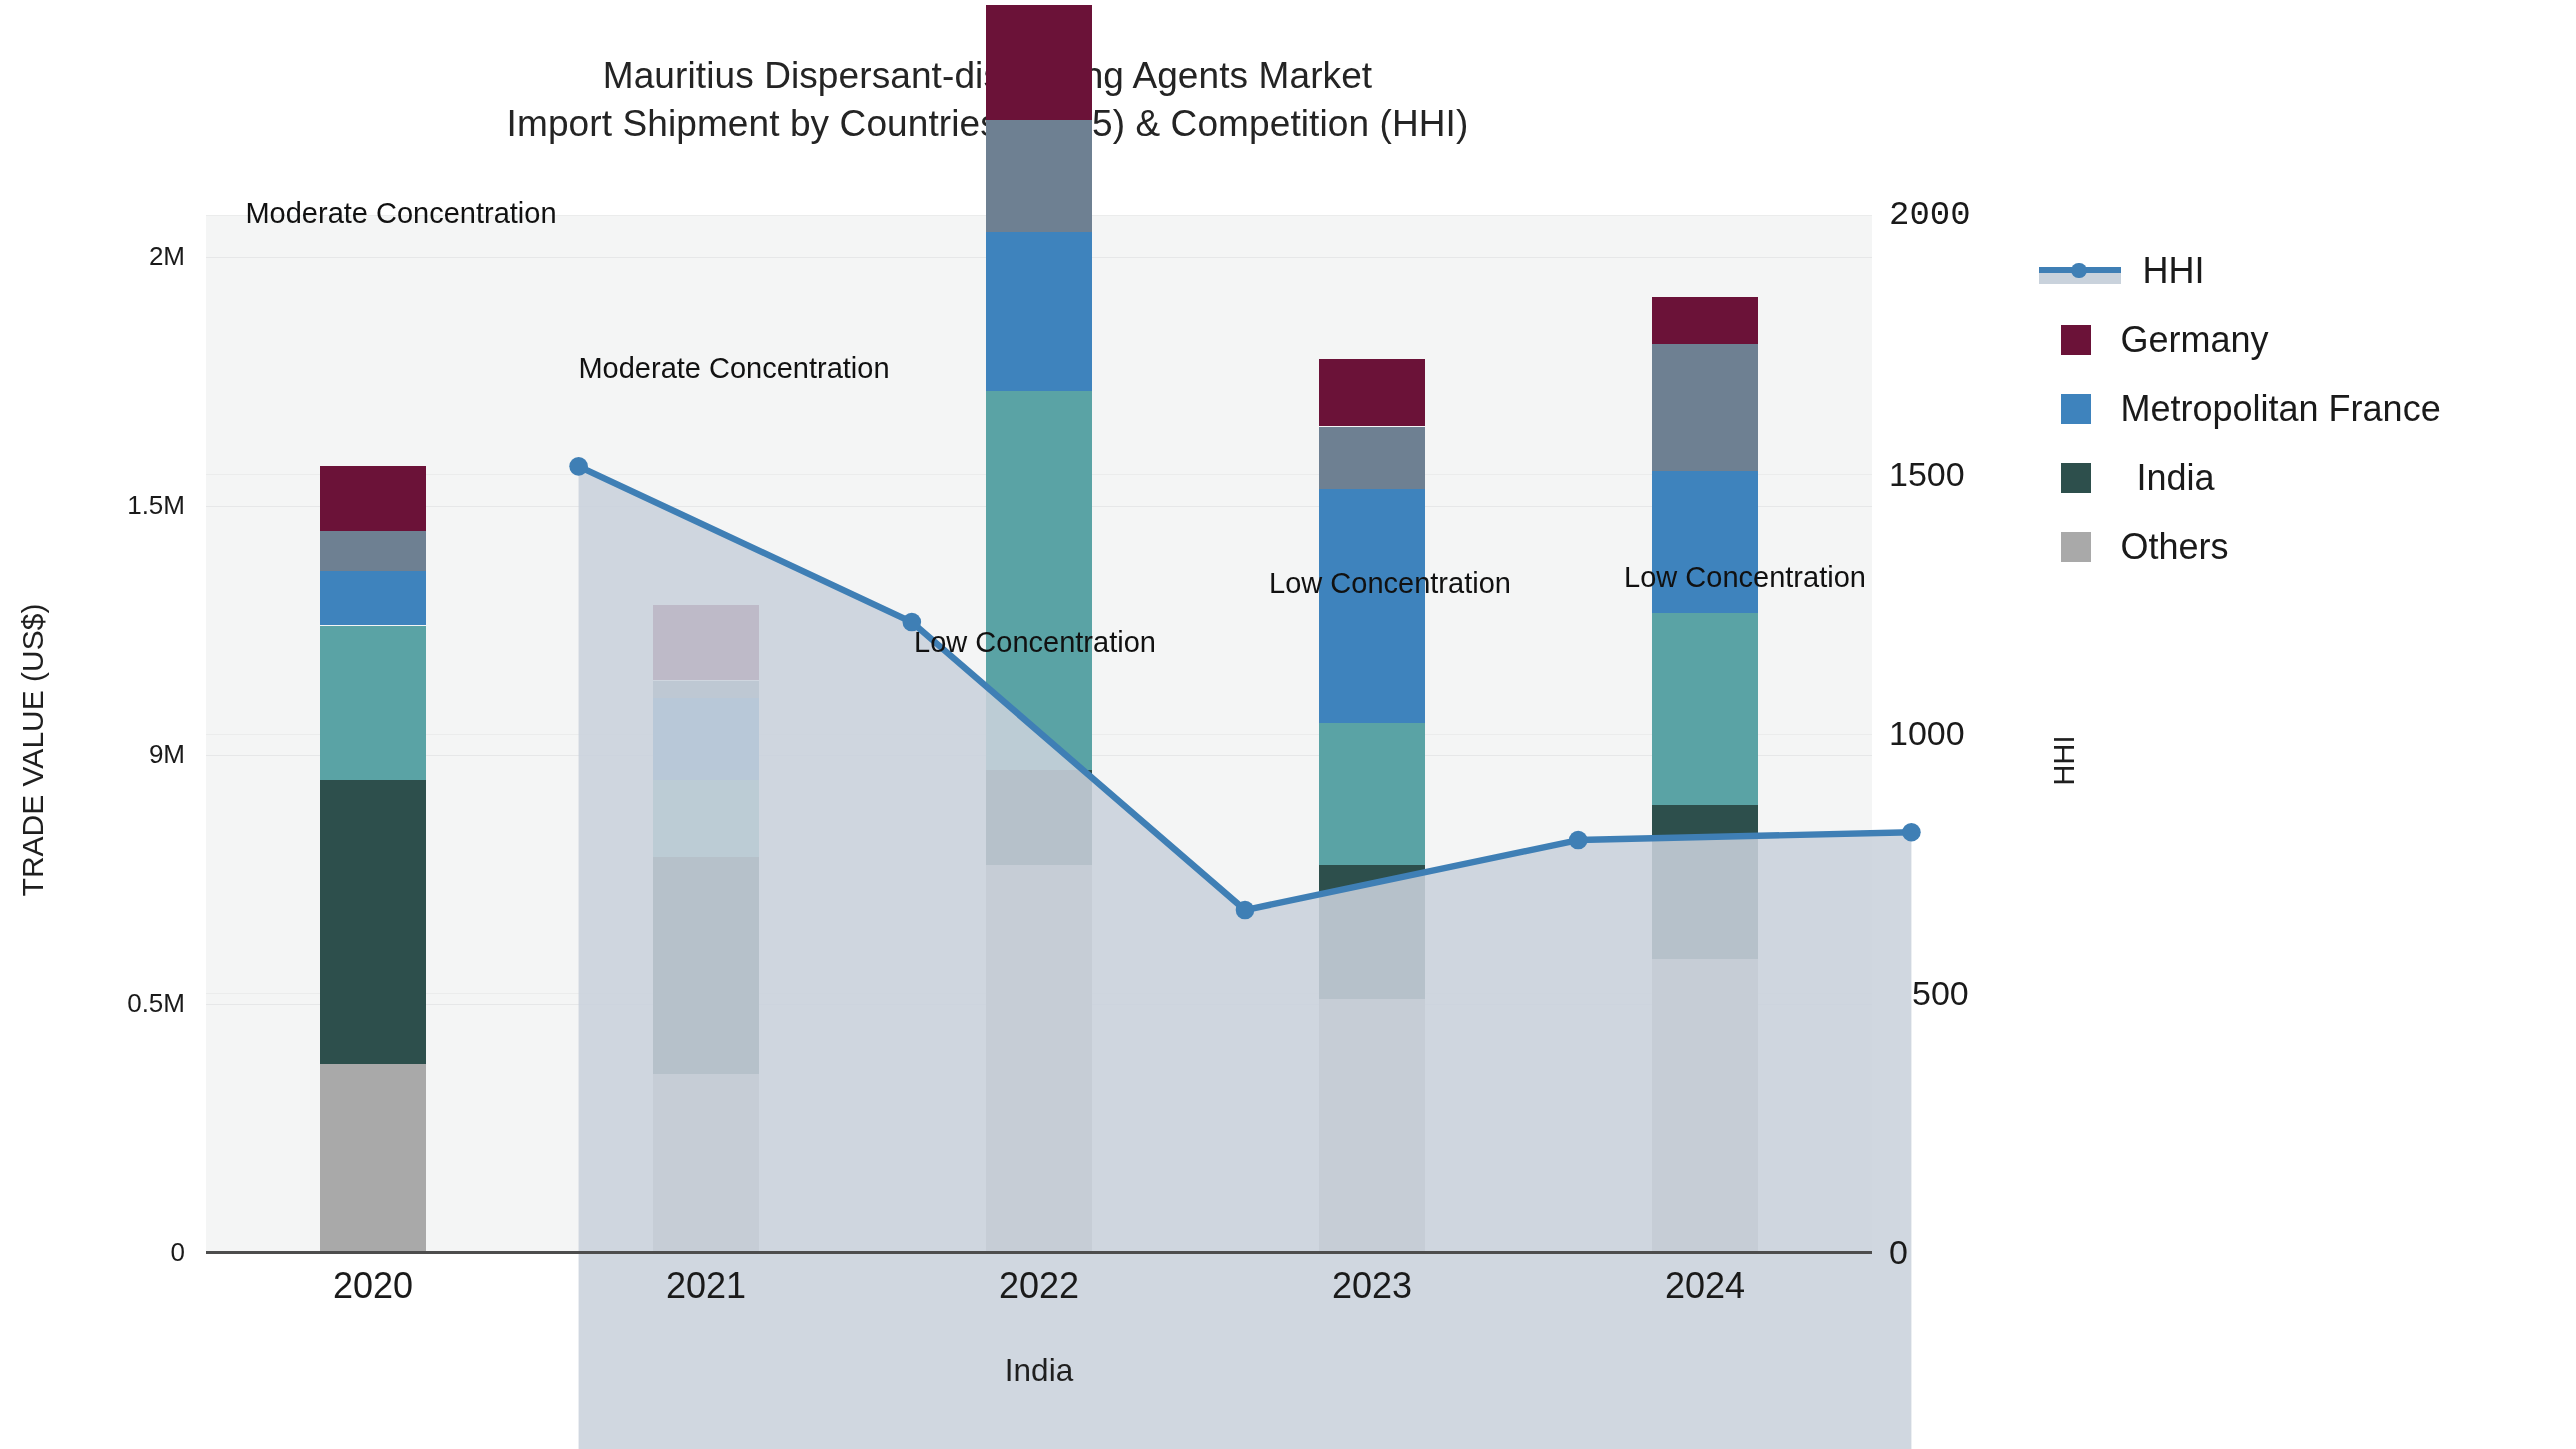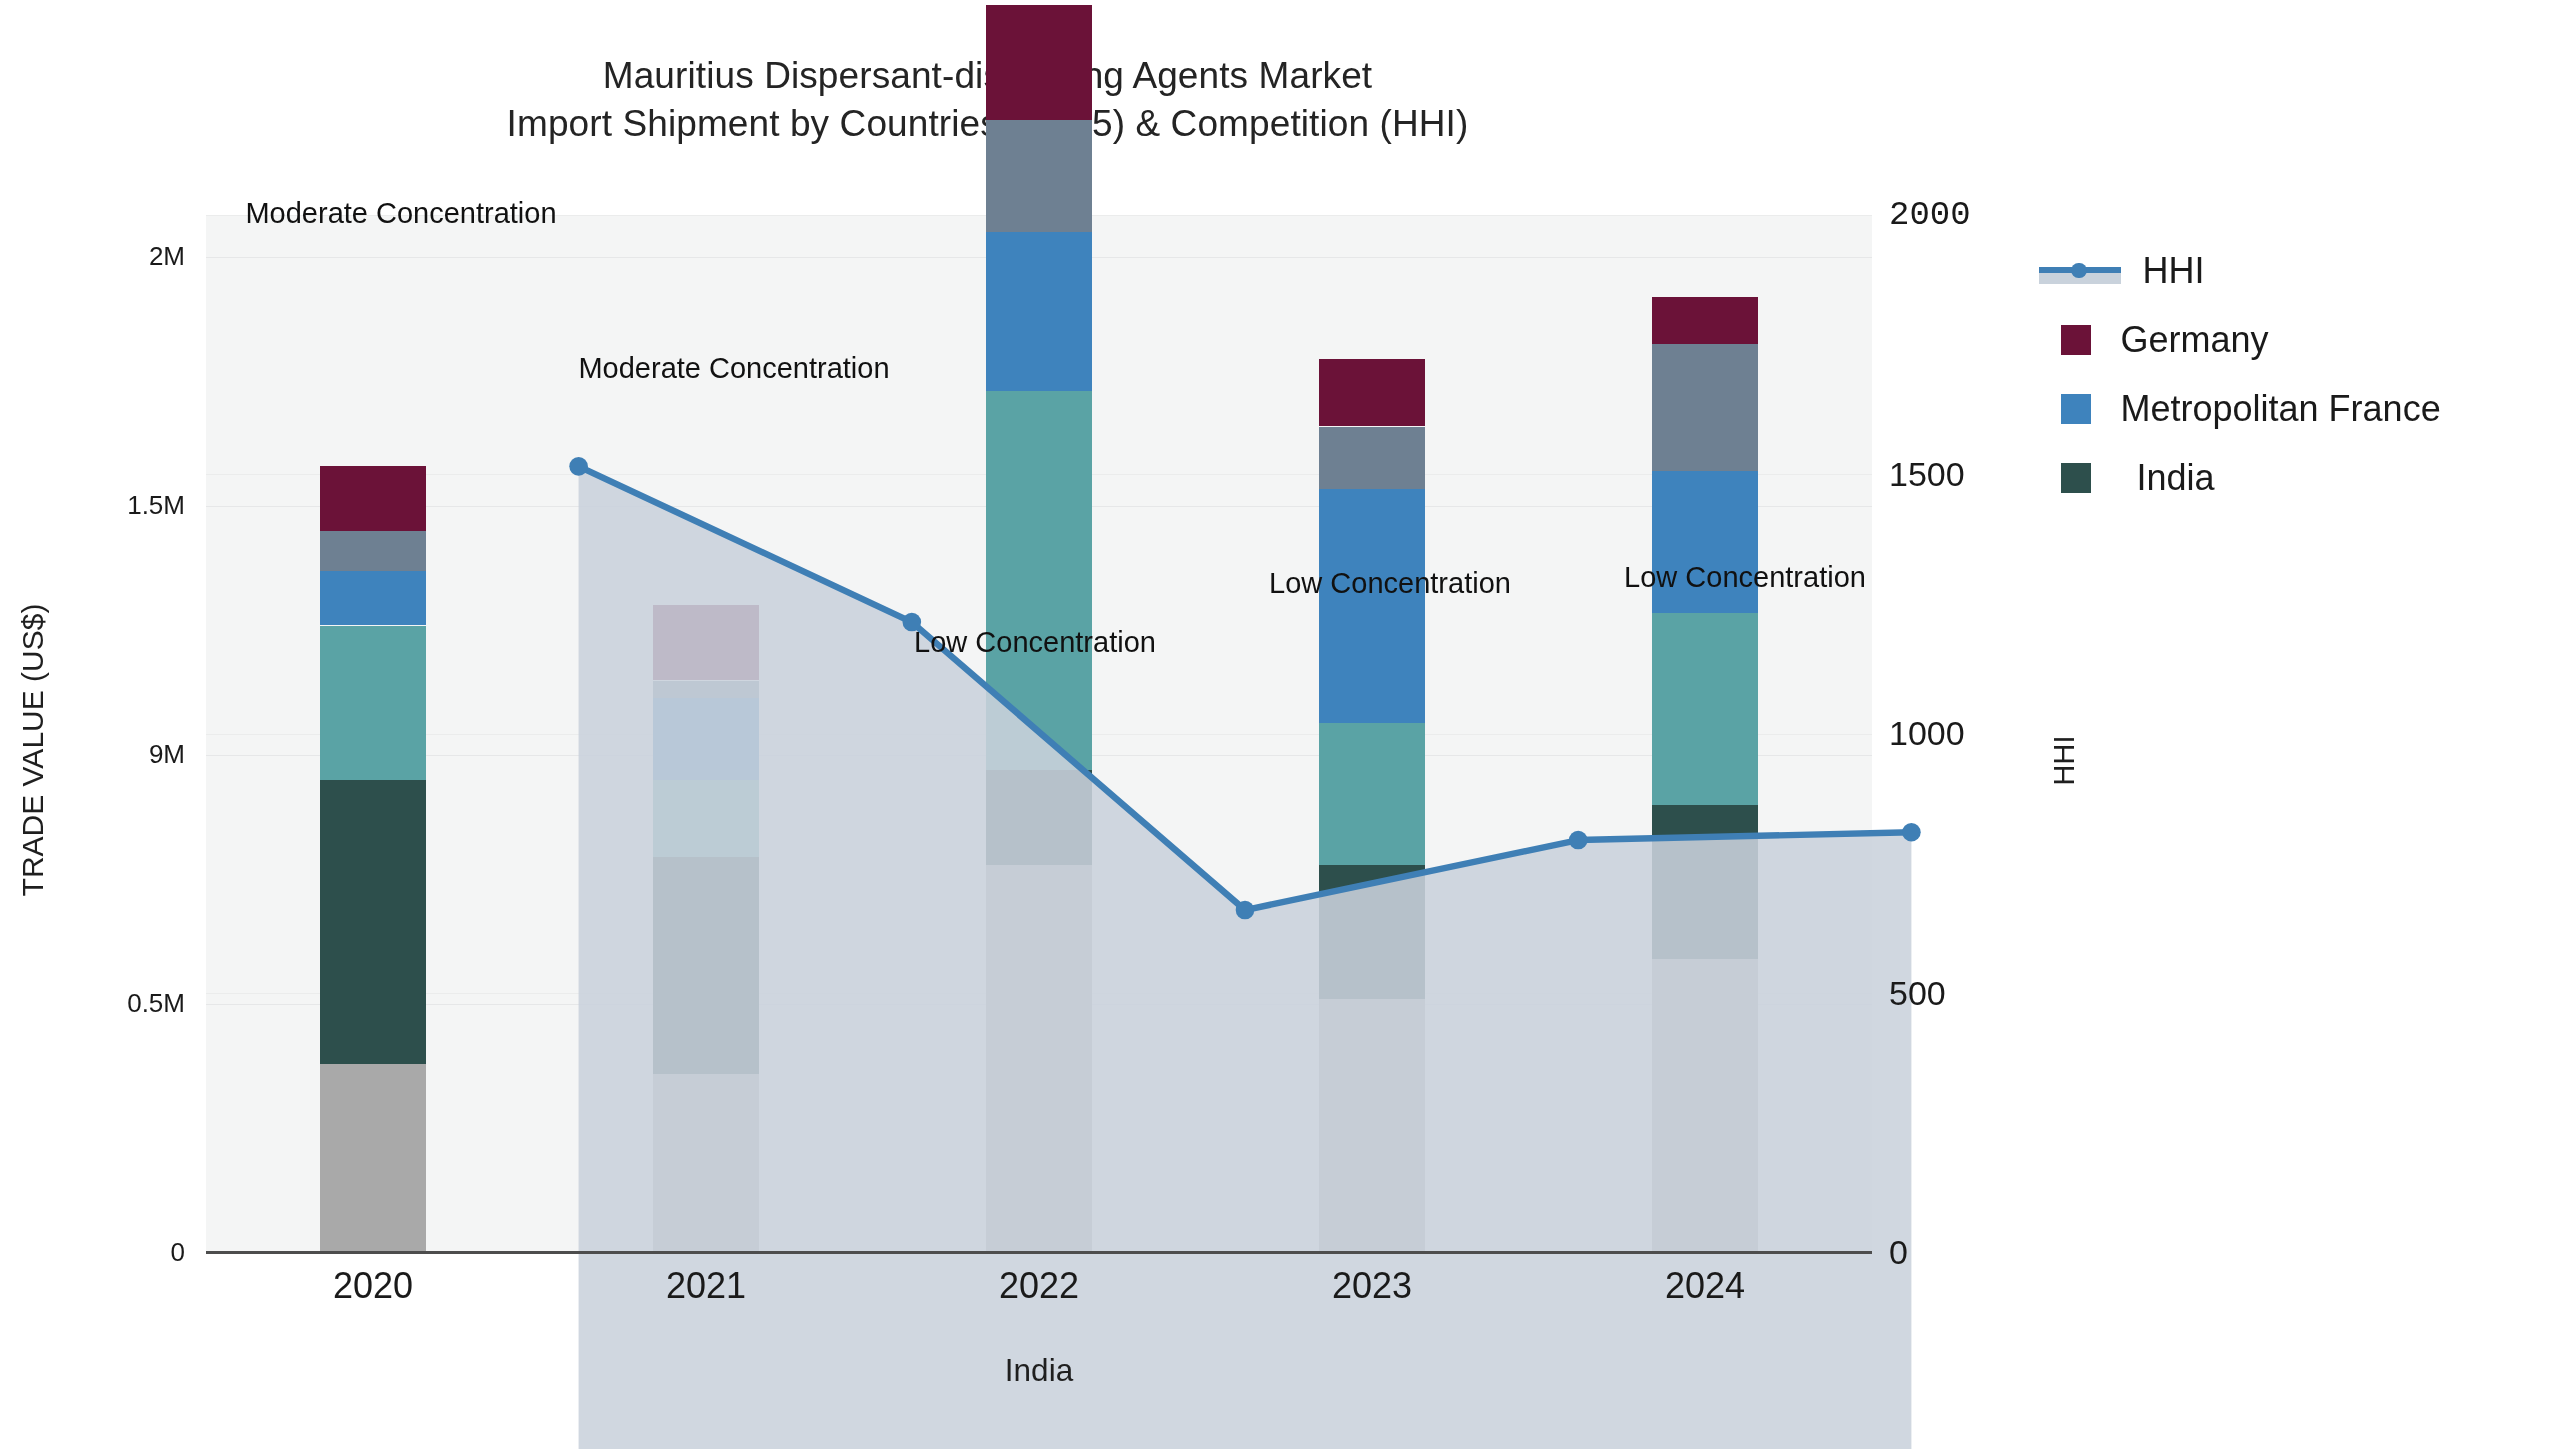--- a/index.html
+++ b/index.html
@@ -293,21 +293,21 @@
 
   <div id="yticks-left">
       <div class="ytick-left-pos" style="top: 1252px;">0</div>
       <div class="ytick-left-pos" style="top: 1003px;">0.5M</div>
       <div class="ytick-left-pos" style="top: 754px;">9M</div>
       <div class="ytick-left-pos" style="top: 505px;">1.5M</div>
       <div class="ytick-left-pos" style="top: 256px;">2M</div>
     </div>
   <div id="yticks-right">
       <div class="ytick-right-pos" style="top: 1252px;">0</div>
-      <div class="ytick-right-pos" style="top: 993px;">500</div>
+      <div class="ytick-right-pos" style="top: 993px; margin-left: 23px;">500</div>
       <div class="ytick-right-pos" style="top: 733px;">1000</div>
       <div class="ytick-right-pos" style="top: 474px;">1500</div>
       <div class="ytick-right-pos" style="top: 215px; font-family: Liberation Mono, monospace;">2000</div>
     </div>
   <div id="xticks">
       <div class="xtick" style="left: 373px; text-align: center;">2020</div>
       <div class="xtick" style="left: 706px;">2021</div>
       <div class="xtick" style="left: 1039px;">2022</div>
       <div class="xtick" style="left: 1372px;">2023</div>
       <div class="xtick" style="left: 1705px;">2024</div>
@@ -331,16 +331,20 @@
         <span class="legend-label" style="margin-left: 0px;">Germany</span>
       </div>
       <div class="legend-row">
         <span class="legend-swatch" style="background: rgb(62, 131, 189);"></span>
         <span class="legend-label" style="margin-left: 0px;">Metropolitan France</span>
       </div>
       <div class="legend-row">
         <span class="legend-swatch" style="background: rgb(45, 79, 76);"></span>
         <span class="legend-label" style="margin-left: 16px;">India</span>
       </div>
+      <div class="legend-row">
+        <span class="legend-swatch" style="background: rgb(169, 169, 169);"></span>
+        <span class="legend-label" style="margin-left: 0px;">Others</span>
+      </div>
     </div>
 
 </div>
 
 
 </body></html>

